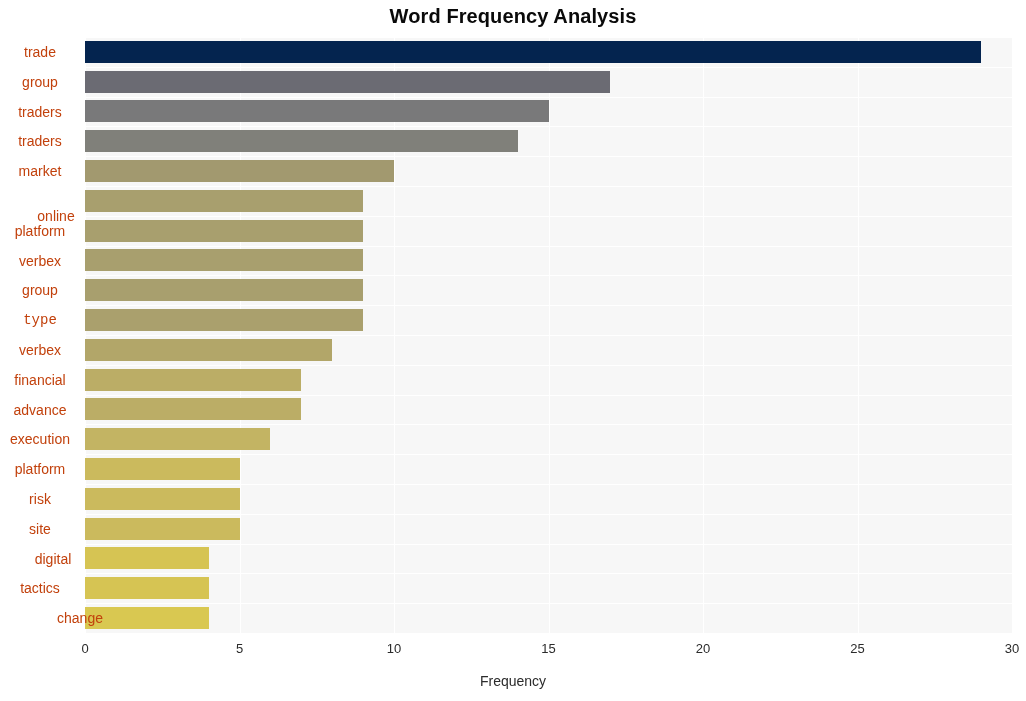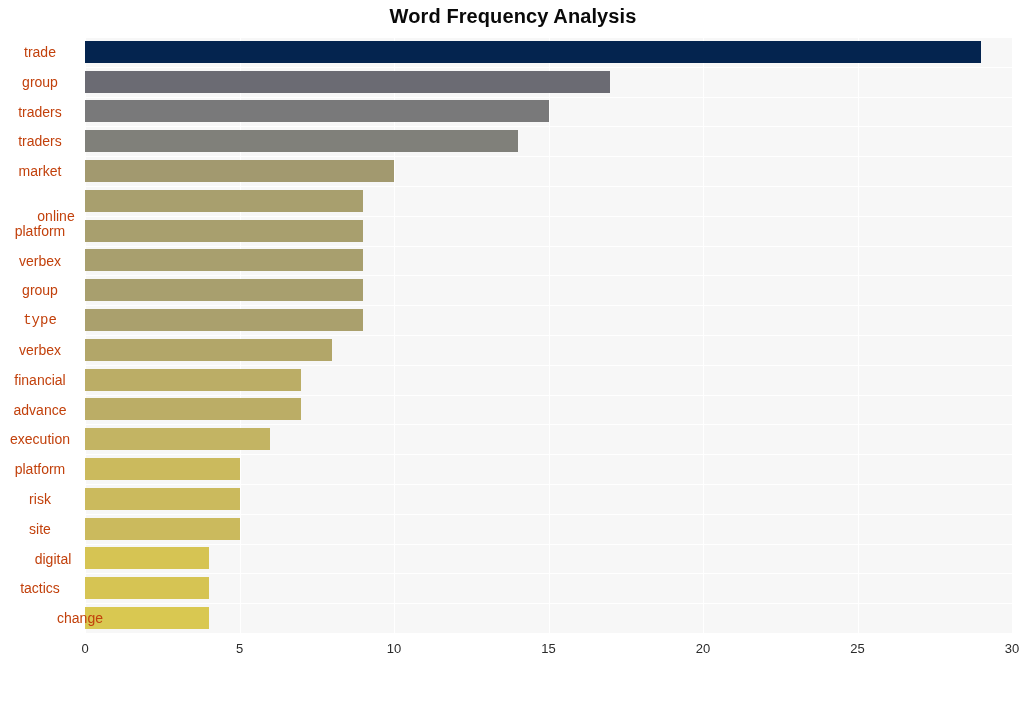--- a/index.html
+++ b/index.html
@@ -214,14 +214,15 @@
   <div id="x-tick-labels">
       <div class="x-tick-label" style="left: 85px;">0</div>
       <div class="x-tick-label" style="left: 239.5px;">5</div>
       <div class="x-tick-label" style="left: 394px;">10</div>
       <div class="x-tick-label" style="left: 548.5px;">15</div>
       <div class="x-tick-label" style="left: 703px;">20</div>
       <div class="x-tick-label" style="left: 857.5px;">25</div>
       <div class="x-tick-label" style="left: 1012px;">30</div>
     </div>
 
+  <div class="x-axis-title">Frequency</div>
 
 </div>
 
 </body></html>

